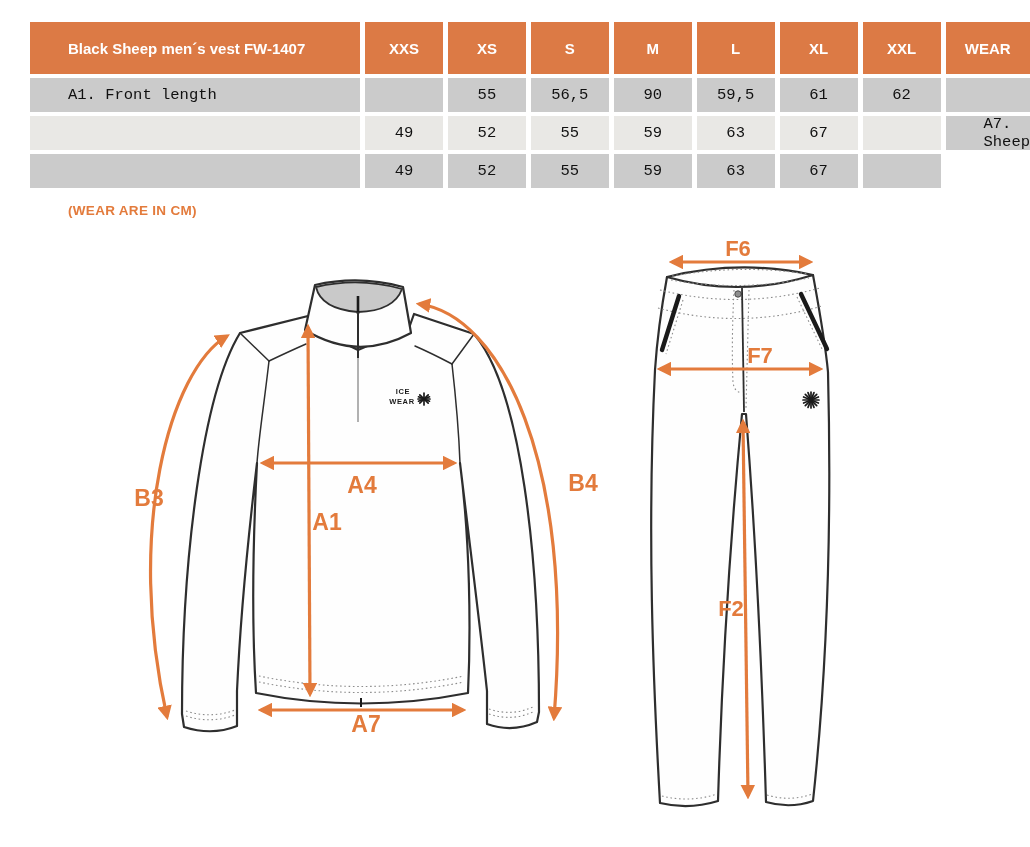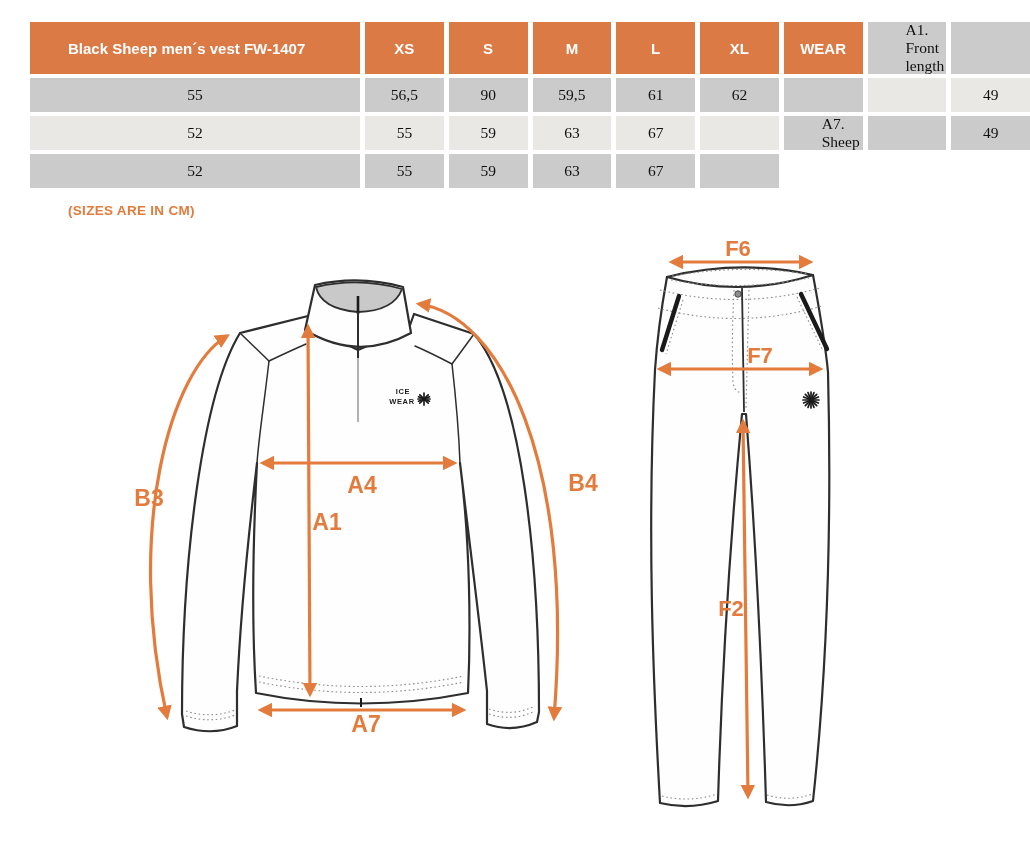--- a/index.html
+++ b/index.html
@@ -7,21 +7,21 @@
          font-family:"Liberation Sans", sans-serif; }
 
   
   .size-table { position:absolute; left:30px; top:22px; width:1000px;
     display:grid; grid-template-columns:330px repeat(8,1fr);
     grid-template-rows:52px repeat(3,34px); column-gap:5px; row-gap:4px; }
   .cell { display:flex; align-items:center; justify-content:center; }
   .head { background:var(--header_bg); color:#fff; font-weight:bold; font-size:15px; }
   .title { justify-content:flex-start; padding-left:38px; }
   .rowlabel { justify-content:flex-start; padding-left:38px; }
-  .serif { font-family:Liberation Serif, serif; font-size:15.5px; color:#101010; }
+  .serif { font-family:Liberation Mono, monospace; font-size:15.5px; color:#101010; }
   .r-dark { background:var(--row_dark); }
   .r-light { background:var(--row_light); }
 
   .note { position:absolute; left:68px; top:203px; color:var(--accent);
           font-size:13.5px; font-weight:600; letter-spacing:.3px; }
 
   
   svg.diagram { position:absolute; left:130px; top:230px; }
   .outl  { fill:none; stroke:#2e2e2e; stroke-width:2.2; stroke-linejoin:round; stroke-linecap:round; }
   .fillw { fill:#fefefe; }
@@ -37,25 +37,27 @@
   .logo-text  { fill:#1a1a1a; font-family:"Liberation Sans",sans-serif;
                 font-size:7.5px; font-weight:bold; letter-spacing:.6px; }
   .snow  { stroke:#1a1a1a; stroke-width:1.7; stroke-linecap:round; }
   .graylens { fill:#c9c9c9; stroke:#2e2e2e; stroke-width:1.8; }
 </style>
 </head>
 <body>
 
 <div class="size-table">
   <div class="cell head title">Black Sheep men´s vest FW-1407</div>
+  <div class="cell head">XXS</div>
   <div class="cell head">XS</div>
   <div class="cell head">S</div>
   <div class="cell head">M</div>
   <div class="cell head">L</div>
   <div class="cell head">XL</div>
+  <div class="cell head">XXL</div>
   <div class="cell head">WEAR</div>
 
   <div class="cell rowlabel serif r-dark">A1. Front length</div>
   <div class="cell serif r-dark"></div>
   <div class="cell serif r-dark">55</div>
   <div class="cell serif r-dark">56,5</div>
   <div class="cell serif r-dark">90</div>
   <div class="cell serif r-dark">59,5</div>
   <div class="cell serif r-dark">61</div>
   <div class="cell serif r-dark">62</div>
@@ -74,21 +76,21 @@
   <div class="cell serif r-dark"></div>
   <div class="cell serif r-dark">49</div>
   <div class="cell serif r-dark">52</div>
   <div class="cell serif r-dark">55</div>
   <div class="cell serif r-dark">59</div>
   <div class="cell serif r-dark">63</div>
   <div class="cell serif r-dark">67</div>
   <div class="cell serif r-dark"></div>
 </div>
 
-<div class="note">(SIZES ARE IN CM)</div>
+<div class="note">(WEAR ARE IN CM)</div>
 
 <svg class="diagram" width="760" height="617" viewBox="0 0 760 617">
   <defs>
     <marker id="ah" viewBox="0 0 6 6" refX="4.6" refY="3" markerWidth="4.6" markerHeight="4.6" orient="auto-start-reverse" markerUnits="strokeWidth">
       <path d="M0,0 L6,3 L0,6 Z" class="ahfill"></path>
     </marker>
   </defs>
 
   <g>
 

